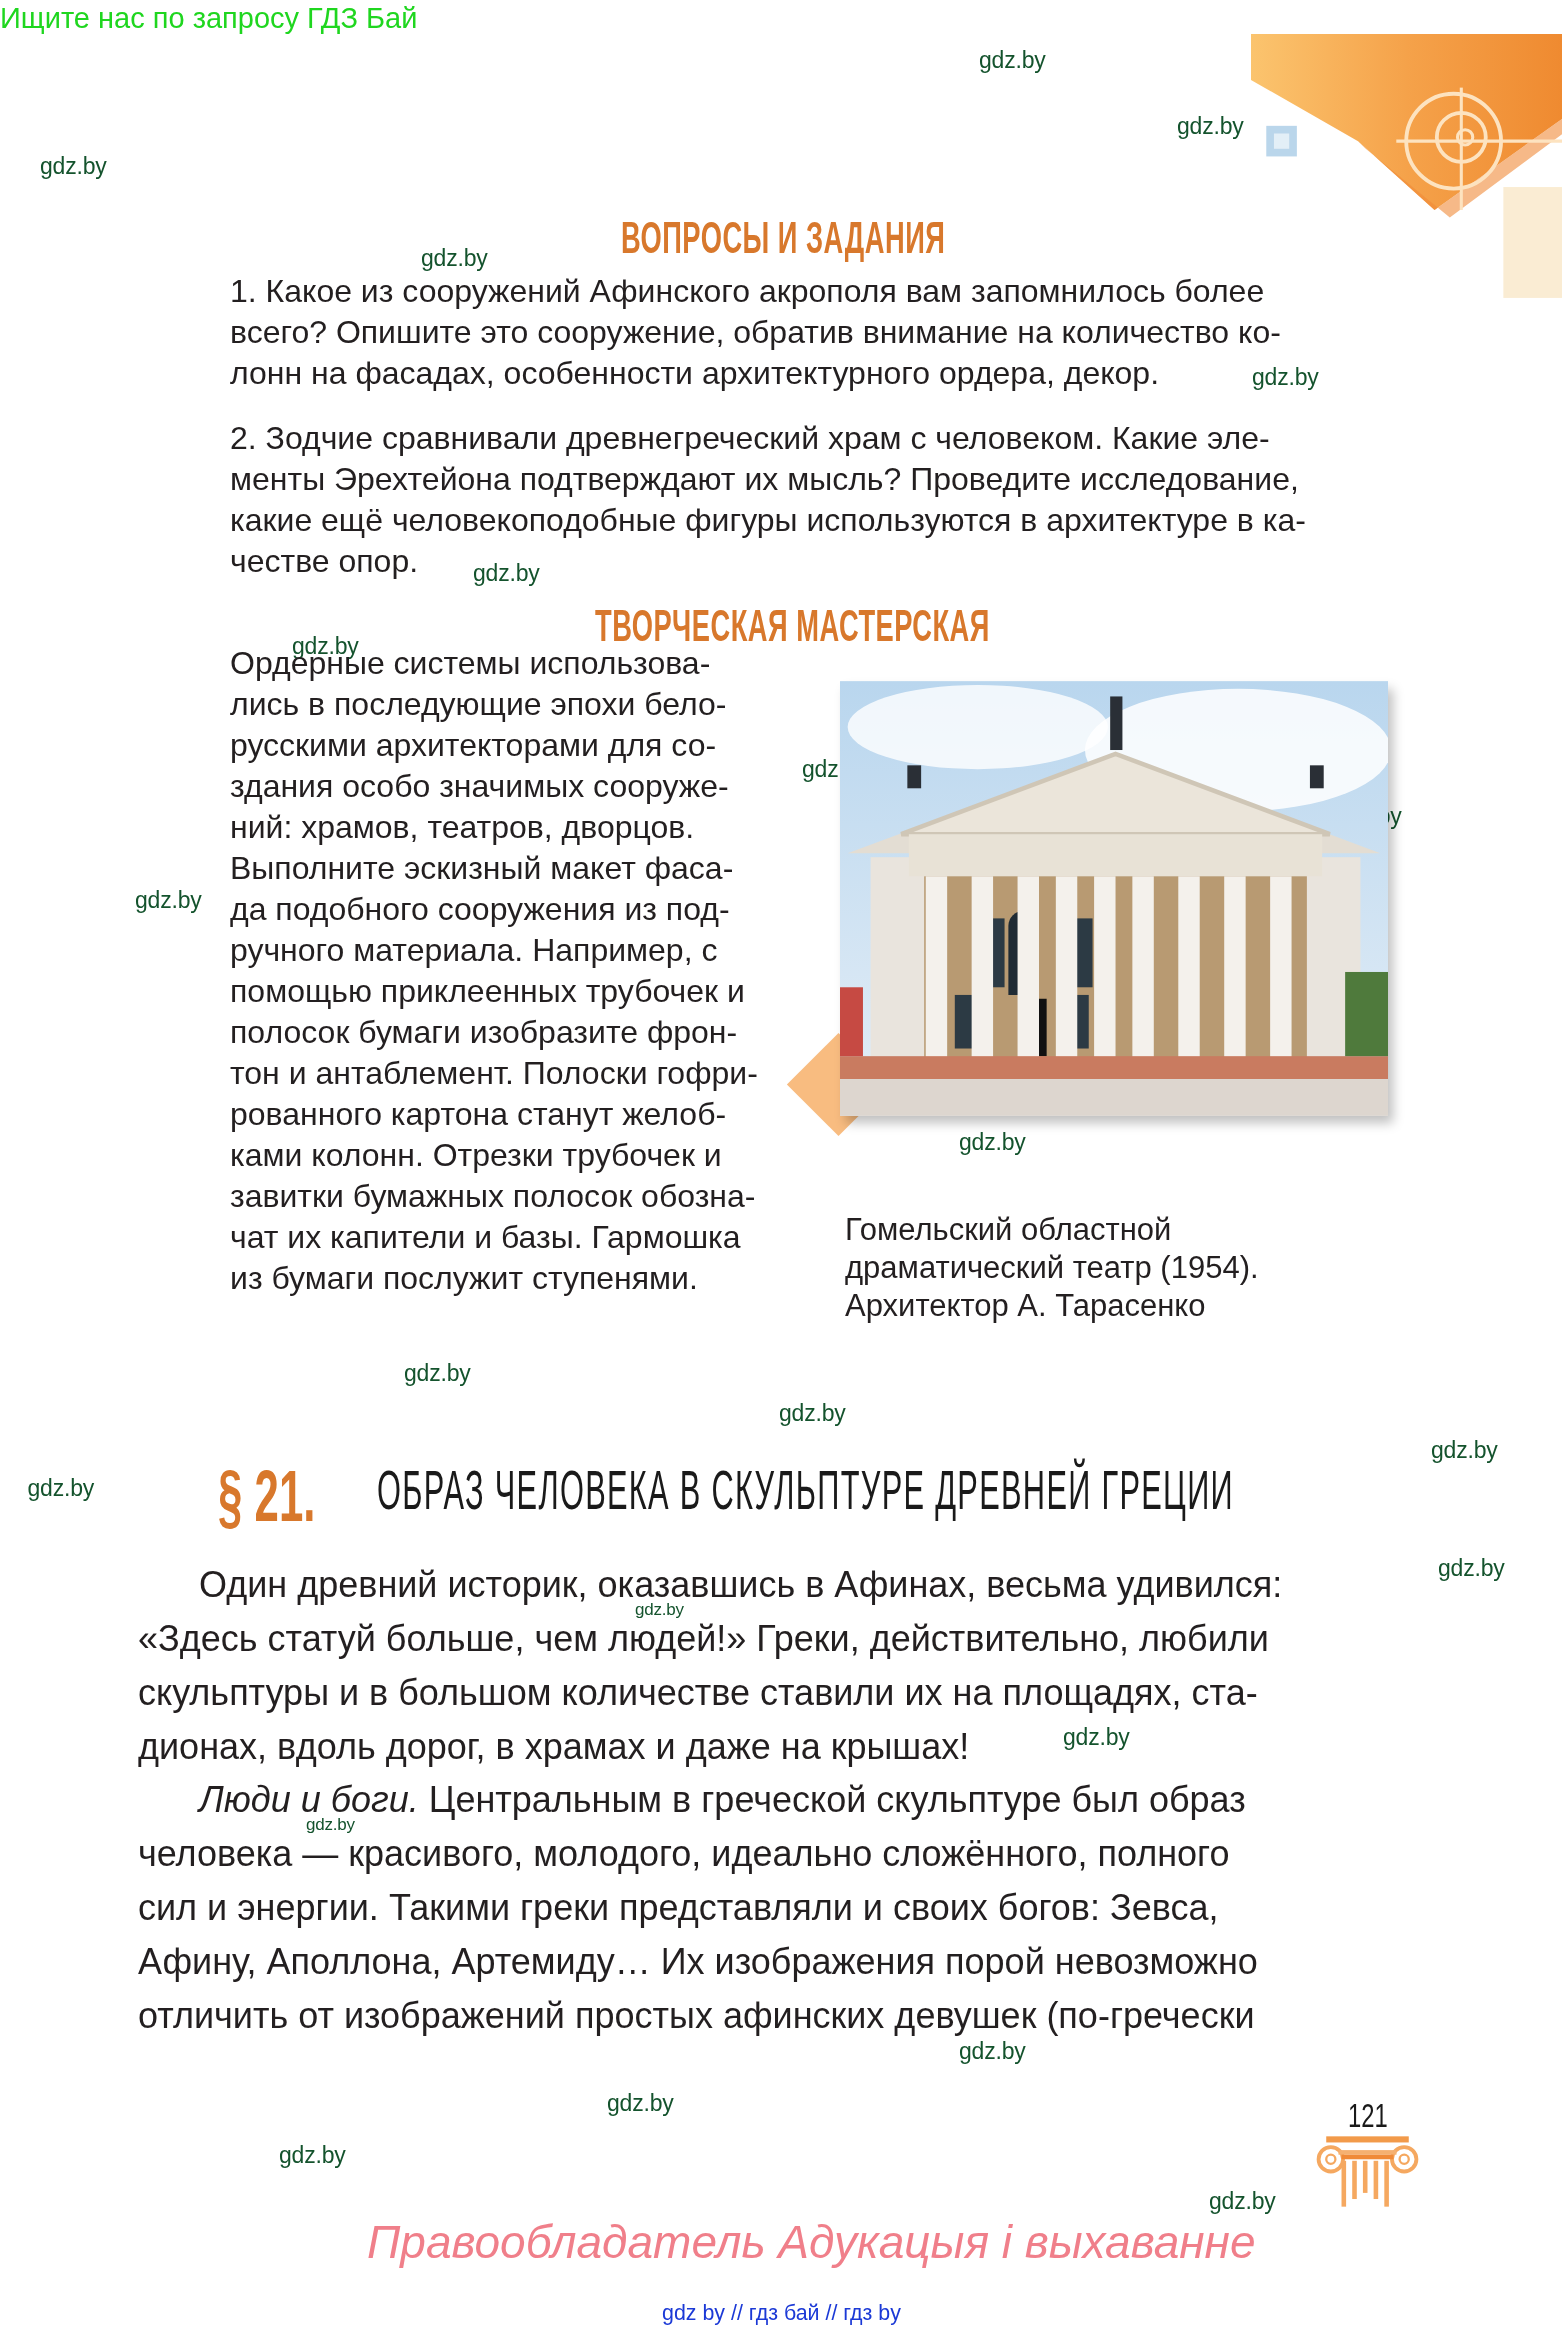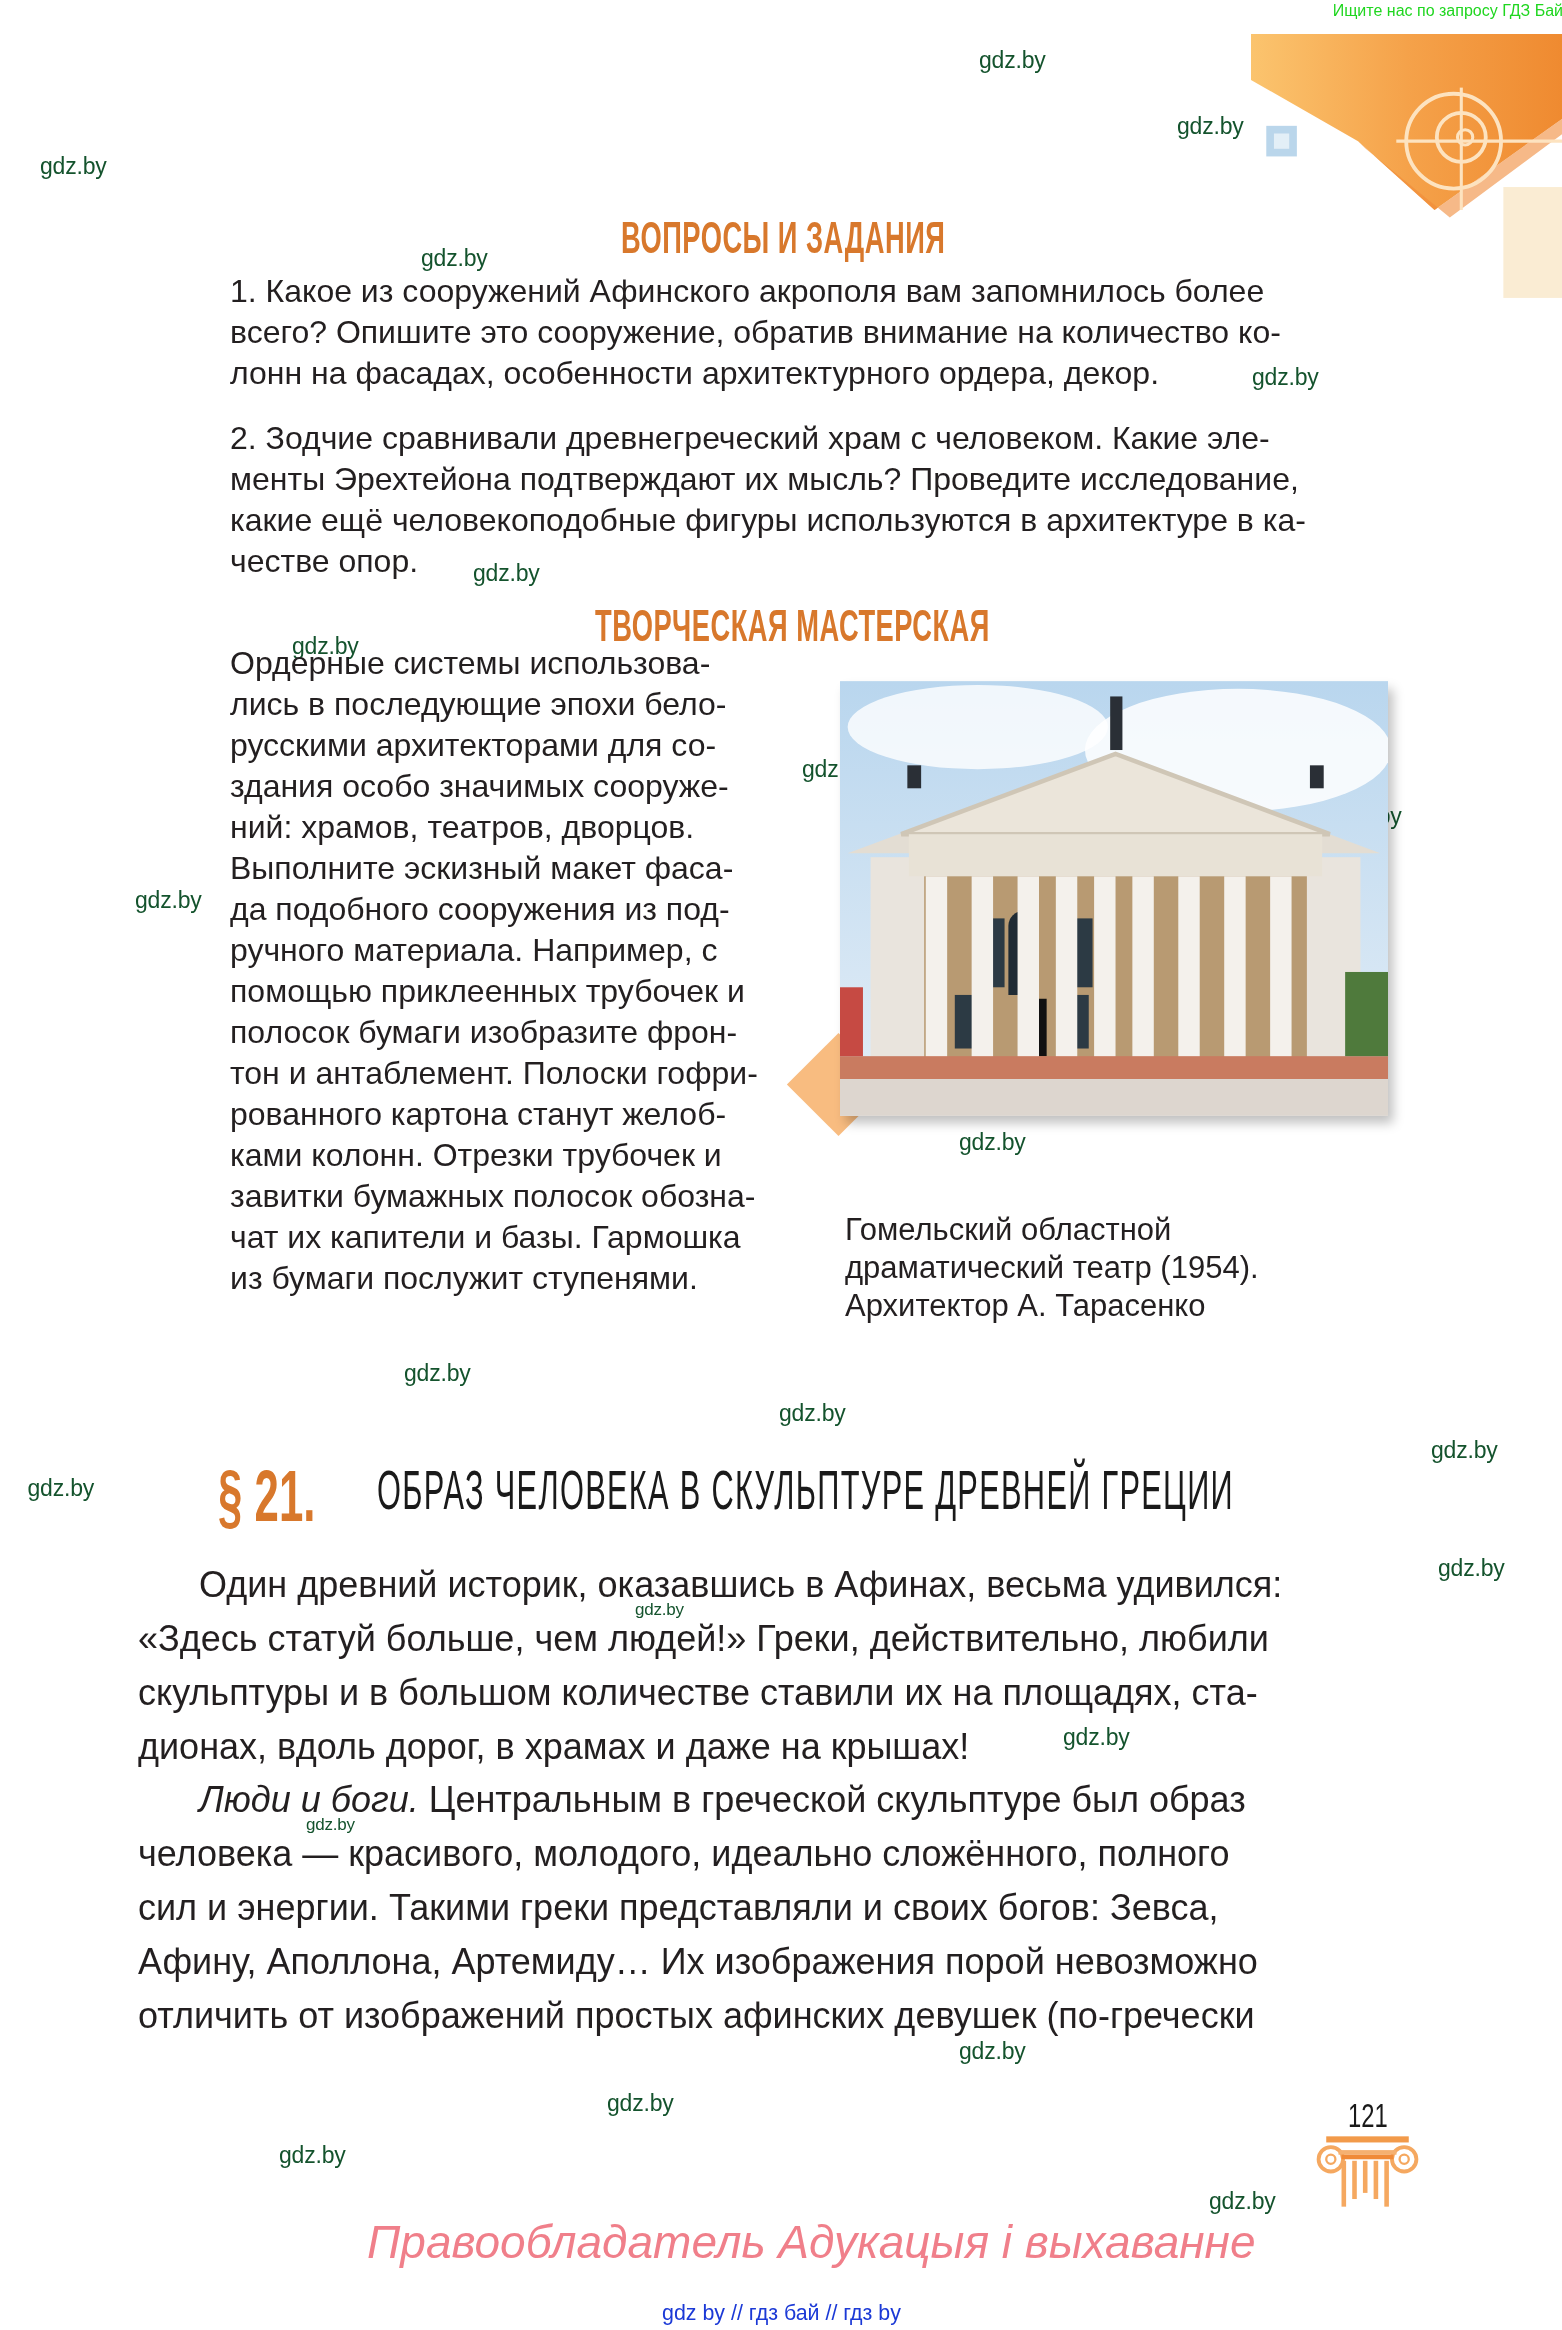--- a/index.html
+++ b/index.html
@@ -3,21 +3,21 @@
 <meta charset="utf-8">
 <style>
   html, body { margin: 0; padding: 0; }
   body {
     width: 1563px; height: 2330px; position: relative; overflow: hidden;
     background: #ffffff; color: #231f20;
     font-family: "Liberation Sans", "DejaVu Sans", sans-serif;
   }
   .wm { position: absolute; font-size: 23px; color: #14532d; font-family: "Liberation Sans", sans-serif; letter-spacing: -0.2px; }
   .wm-sm { font-size: 17px; }
-  .top-banner { position: absolute; top: 1.5px; left: 0; width: 1563px; text-align: right; color: #1fd61f; font-size: 16px; }
+  .top-banner { position: absolute; top: 1.5px; left: 0; width: 1563px; text-align: left; color: #1fd61f; font-size: 29px; }
   .corner-deco { position: absolute; left: 1251px; top: 34px; width: 312px; height: 264px; overflow: hidden; }
   .sec-head {
     position: absolute; color: #d8782c; font-weight: bold;
     font-family: "Liberation Sans", sans-serif; letter-spacing: 0.8px;
     transform: scaleX(0.62); transform-origin: left top; white-space: nowrap;
   }
   .q { position: absolute; left: 230px; width: 1151px; font-size: 32px; line-height: 41px; text-align: justify; text-align-last: left; }
   .q .line { display: block; white-space: nowrap; }
   .col-left { position: absolute; left: 230px; top: 643px; width: 558px; font-size: 32px; line-height: 41px; }
   .col-left .line { display: block; white-space: nowrap; }

